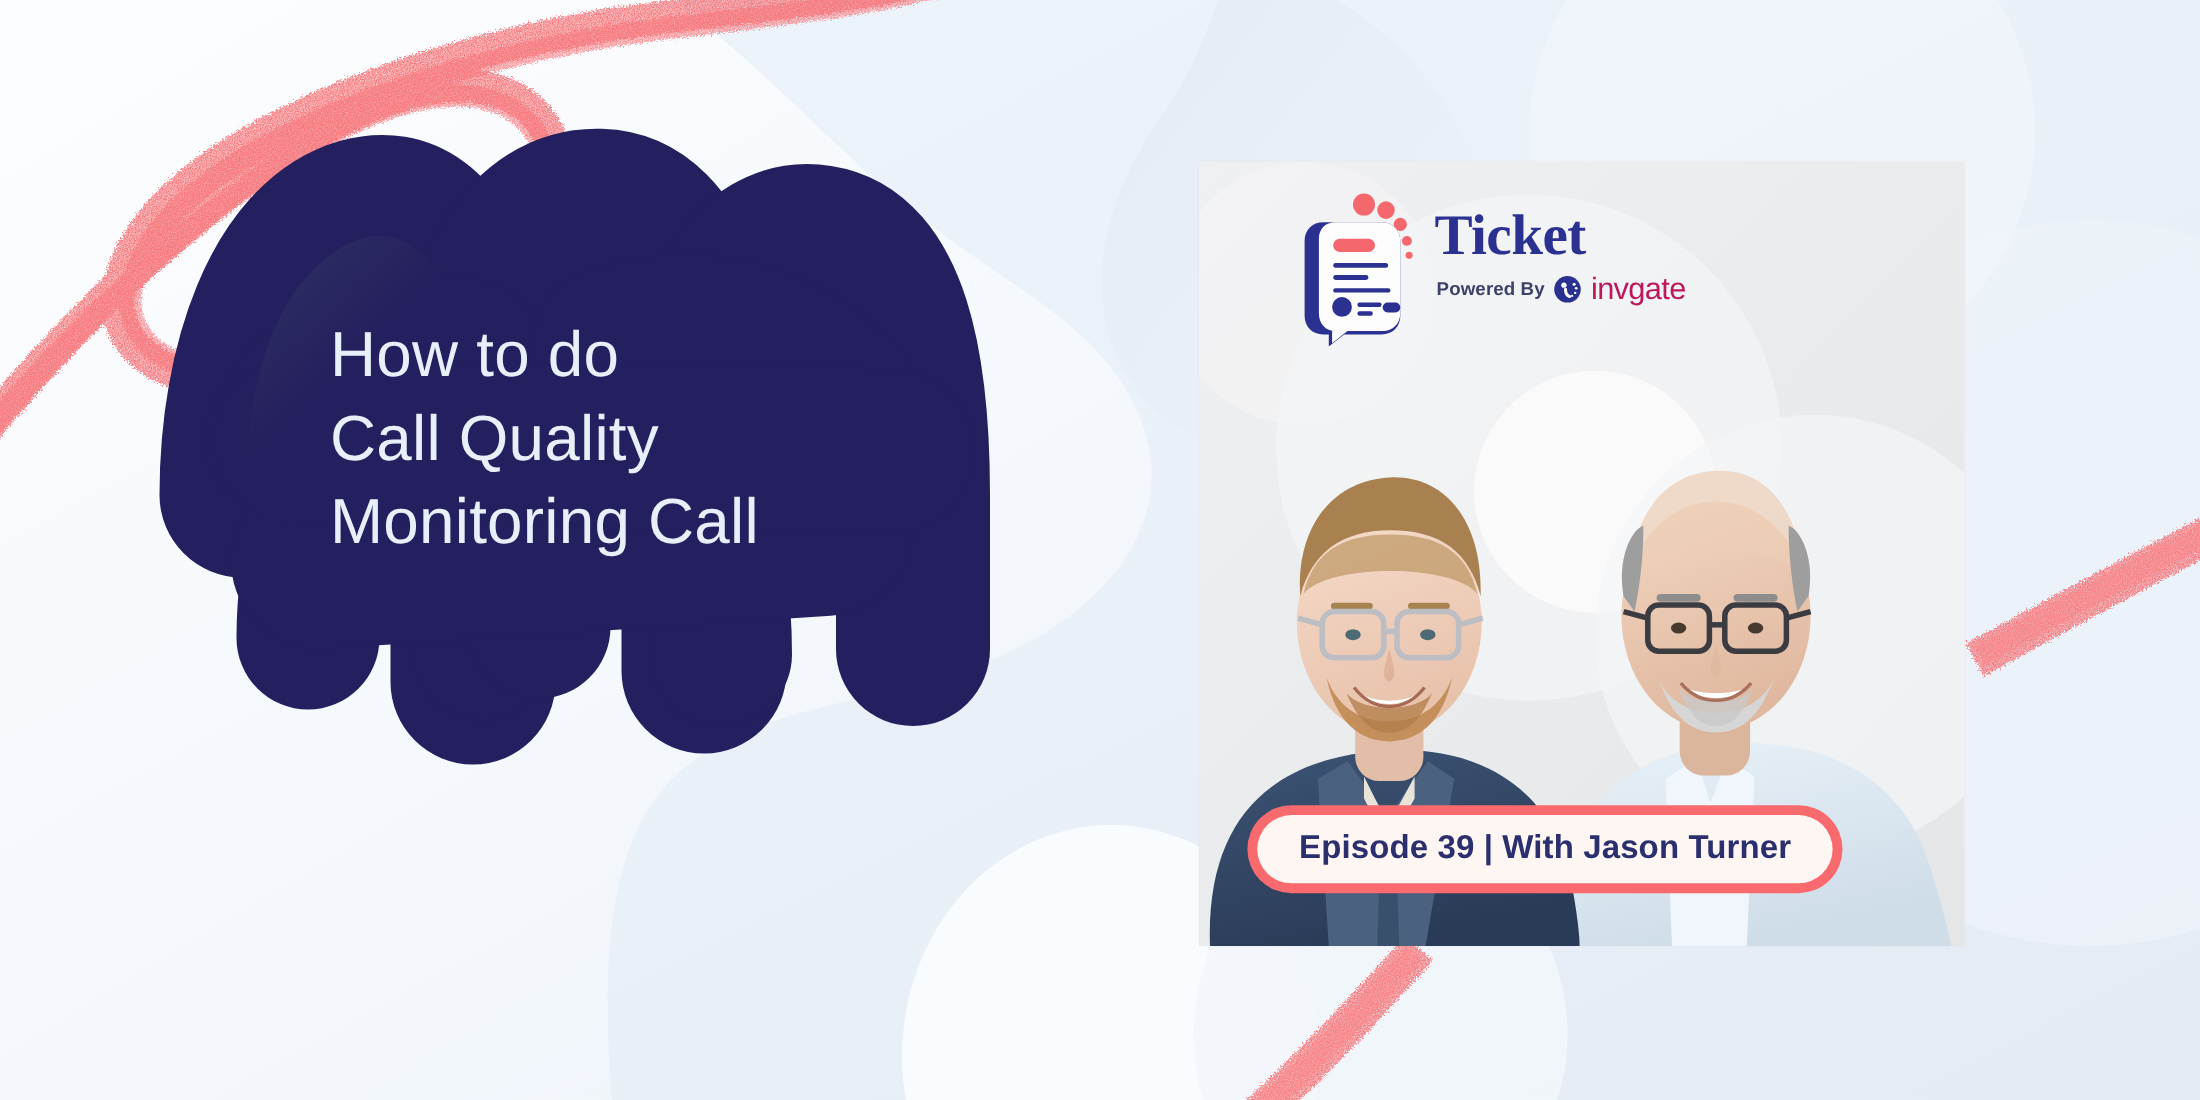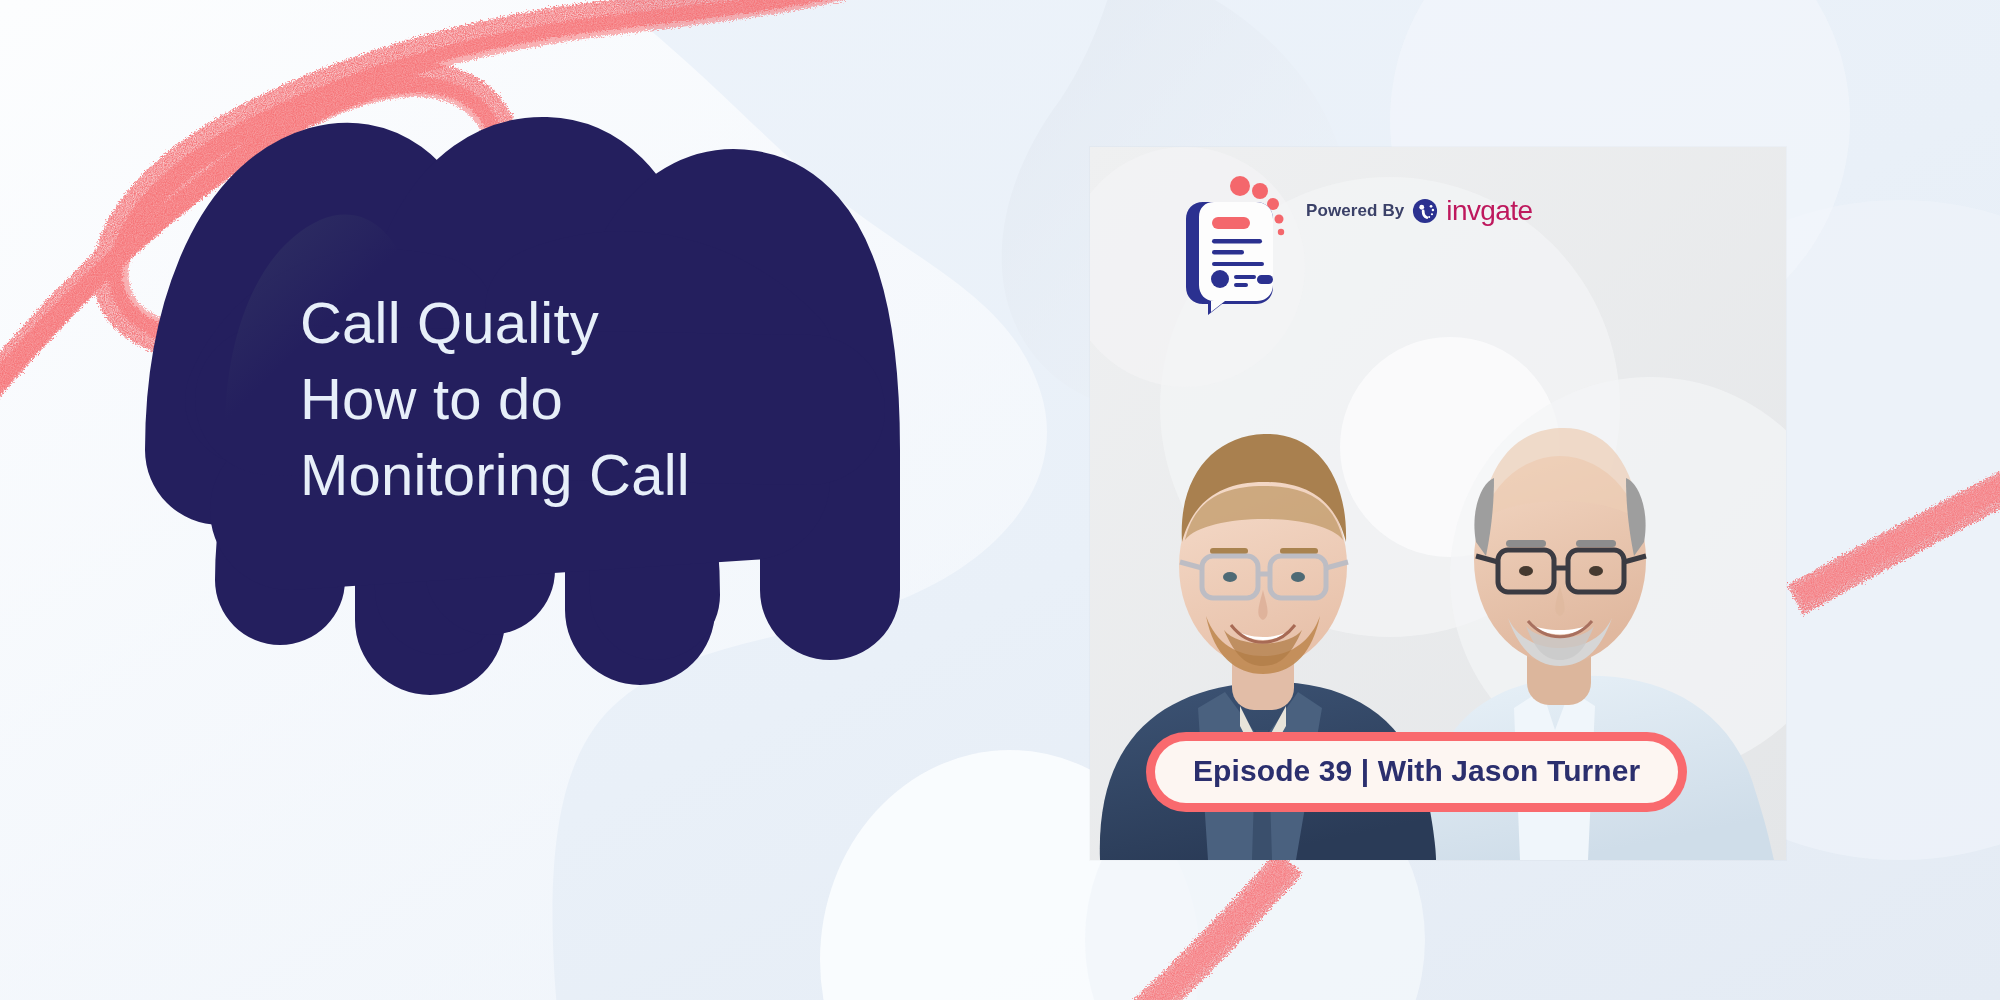--- a/index.html
+++ b/index.html
@@ -134,21 +134,21 @@
     left: 0;
     bottom: 0;
     width: 100%;
     height: 470px;
     z-index: 3;
   }
 
   
   .episode-badge {
     position: absolute;
-    left: 56px;
+    left: 44px;
     bottom: 48px;
     z-index: 9;
     background: #f96a6e;
     border-radius: 999px;
     padding: 9px;
   }
   .episode-badge-inner {
     background: #fdf6f2;
     border-radius: 999px;
     padding: 13px 38px 15px 38px;
@@ -265,22 +265,22 @@
         <path d="M160,360 L620,330" stroke-width="160"></path>
         <path d="M140,250 L680,260" stroke-width="150"></path>
       </g>
 
       <path d="M95,280 C95,190 125,100 190,70 C250,45 290,110 292,200
                C294,280 250,330 190,340 C135,349 95,330 95,280 Z" fill="url(#blobShade)" opacity="0.55"></path>
     </svg>
   </div>
 
   <div class="title-block">
+    <div class="title-line">How to do</div>
     <div class="title-line">Call Quality</div>
-    <div class="title-line">How to do</div>
     <div class="title-line">Monitoring Call</div>
   </div>
 
   <div class="card">
 
     <svg class="card-bg" viewBox="0 0 696 713" preserveAspectRatio="none">
       <defs>
         <linearGradient id="cardGrad" x1="0" y1="0" x2="1" y2="1">
           <stop offset="0%" stop-color="#eff0f1"></stop>
           <stop offset="100%" stop-color="#e4e6e8"></stop>
@@ -421,20 +421,21 @@
           <rect x="34" y="75" width="32" height="4.5" rx="2.2" fill="#2b3190"></rect>
           <rect x="34" y="87" width="52" height="4" rx="2" fill="#2b3190"></rect>
 
           <circle cx="42" cy="104" r="9" fill="#2b3190"></circle>
           <rect x="56" y="100" width="22" height="4" rx="2" fill="#2b3190"></rect>
           <rect x="56" y="108" width="14" height="4" rx="2" fill="#2b3190"></rect>
           <rect x="79" y="100" width="16" height="9" rx="4.5" fill="#2b3190"></rect>
         </svg>
       </div>
       <div class="logo-text">
+        <div class="logo-title">Ticket</div>
         <div class="powered-row">
           <span class="powered-label">Powered By</span>
           <span style="display:inline-flex;">
             <svg viewBox="0 0 28 28" width="26" height="26">
               <circle cx="14" cy="14" r="13" fill="#2b3190"></circle>
               <circle cx="10.5" cy="10" r="2.6" fill="#ffffff"></circle>
               <path d="M12,14 C12,18 13,20 16,21" stroke="#ffffff" stroke-width="3" fill="none" stroke-linecap="round"></path>
               <circle cx="20.5" cy="9" r="1.5" fill="#ffffff"></circle>
               <circle cx="22.5" cy="13" r="1.3" fill="#ffffff"></circle>
               <circle cx="21.5" cy="17.5" r="1.2" fill="#ffffff"></circle>

